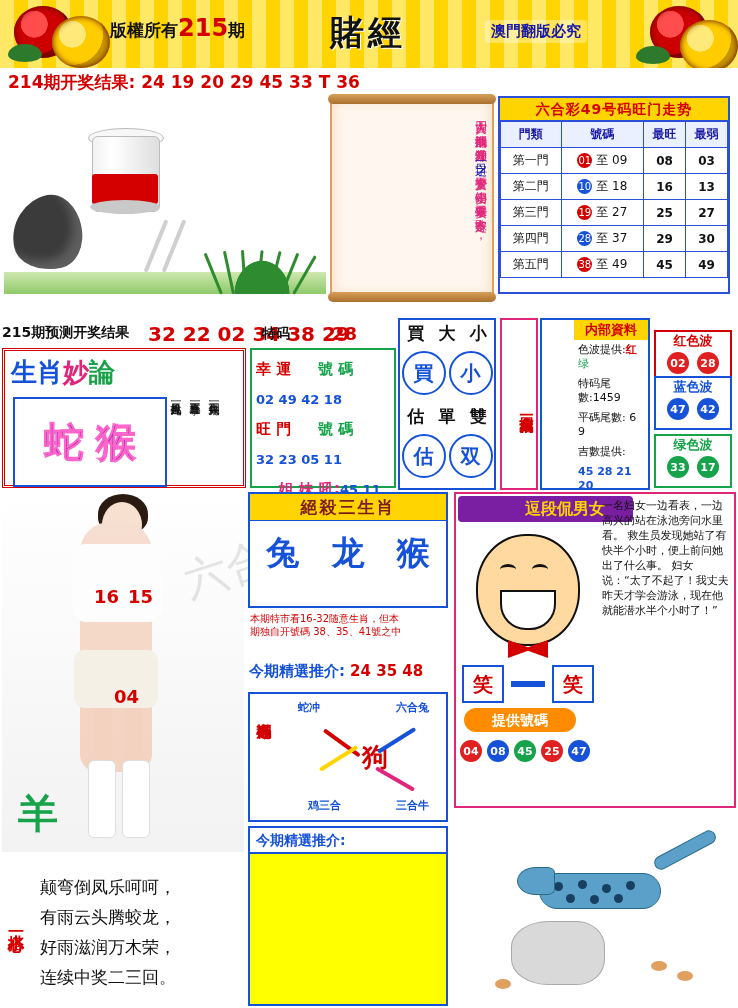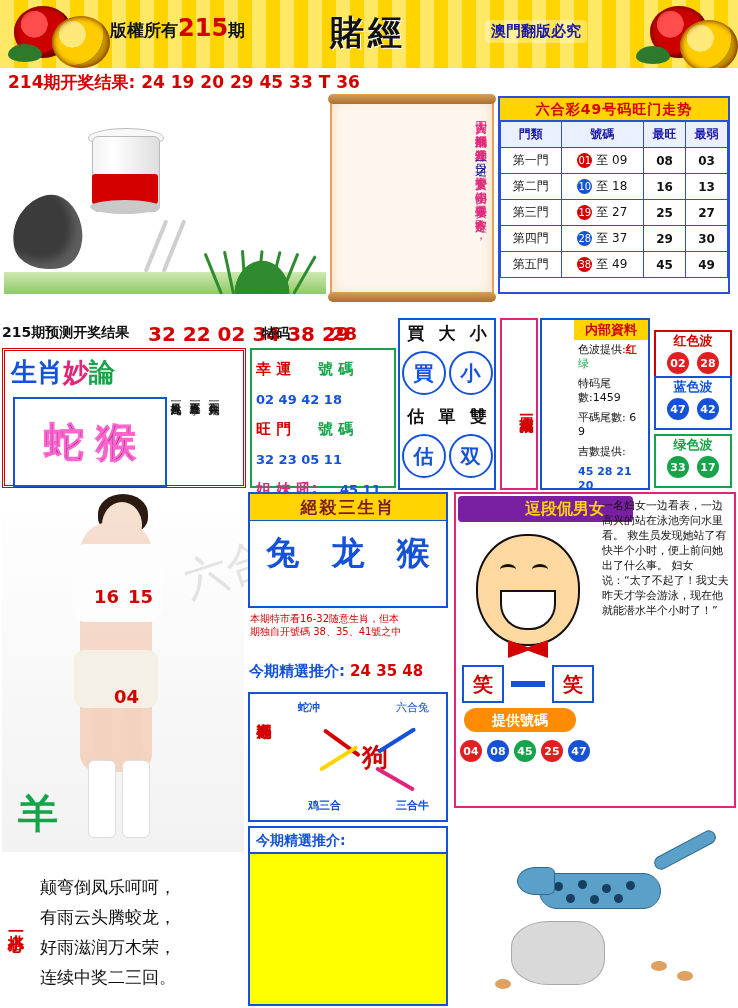--- a/index.html
+++ b/index.html
@@ -92,21 +92,21 @@
      -webkit-text-stroke:1px #ff66cc;}
   .sx-cols{position:absolute;left:164px;top:44px;width:74px;height:90px;display:flex;gap:6px;}
   .sx-col{writing-mode:vertical-rl;text-orientation:upright;font-size:11px;line-height:13px;color:#111;}
 
   
   .lucky{position:absolute;left:250px;top:348px;width:146px;height:140px;
      border:2px solid #16a34a;box-sizing:border-box;background:#fff;padding:4px;}
   .lk-row{display:flex;align-items:center;height:30px;}
   .lk-lbl{font-size:15px;font-weight:bold;color:#d40000;width:62px;}
   .lk-lbl.g{color:#16a34a;}
-  .lk-lbl.p{color:#e0267a;}
+  .lk-lbl.p{color:#e0267a;text-align:right;}
   .lk-val{font-size:13px;color:#1552d8;font-weight:bold;}
 
   
   .bigsmall{position:absolute;left:398px;top:318px;width:98px;height:172px;
      border:2px solid #1552d8;box-sizing:border-box;background:#fff;}
   .bs-head{display:flex;justify-content:space-around;font-size:17px;font-weight:bold;color:#111;padding-top:2px;}
   .bs-circ{width:40px;height:40px;border-radius:50%;border:2px solid #1552d8;color:#1552d8;
      font-size:20px;font-weight:bold;display:flex;align-items:center;justify-content:center;}
   .bs-row{display:flex;justify-content:space-around;align-items:center;margin-top:6px;}
 
@@ -170,21 +170,21 @@
   .tuijie .l{font-size:15px;font-weight:bold;color:#1552d8;}
   .tuijie .n{font-size:15px;font-weight:bold;color:#d40000;}
 
   
   .toumap{position:absolute;left:248px;top:692px;width:200px;height:130px;
      border:2px solid #1552d8;box-sizing:border-box;background:#fff;}
   .toumap .side{position:absolute;left:4px;top:18px;writing-mode:vertical-rl;text-orientation:upright;
      font-size:15px;font-weight:bold;color:#d40000;line-height:19px;}
   .toumap .c{position:absolute;left:112px;top:46px;font-size:26px;font-weight:bold;color:#d40000;}
   .toumap .tl{position:absolute;left:48px;top:6px;font-size:11px;color:#1552d8;font-weight:bold;}
-  .toumap .tr{position:absolute;left:146px;top:6px;font-size:11px;color:#1552d8;font-weight:normal;text-align:right;}
+  .toumap .tr{position:absolute;left:146px;top:6px;font-size:11px;color:#1552d8;font-weight:bold;text-align:right;}
   .toumap .bl{position:absolute;left:58px;top:104px;font-size:11px;color:#1552d8;font-weight:bold;}
   .toumap .br{position:absolute;left:146px;top:104px;font-size:11px;color:#1552d8;font-weight:bold;}
   .arrow{position:absolute;height:4px;border-radius:2px;transform-origin:left center;}
 
   
   .recent{position:absolute;left:248px;top:826px;width:200px;height:180px;
      border:2px solid #1552d8;box-sizing:border-box;background:#ffff00;}
   .recent .hd{height:24px;background:#fff;border-bottom:2px solid #1552d8;
      line-height:24px;font-size:14px;font-weight:bold;color:#1552d8;padding-left:6px;}
 

